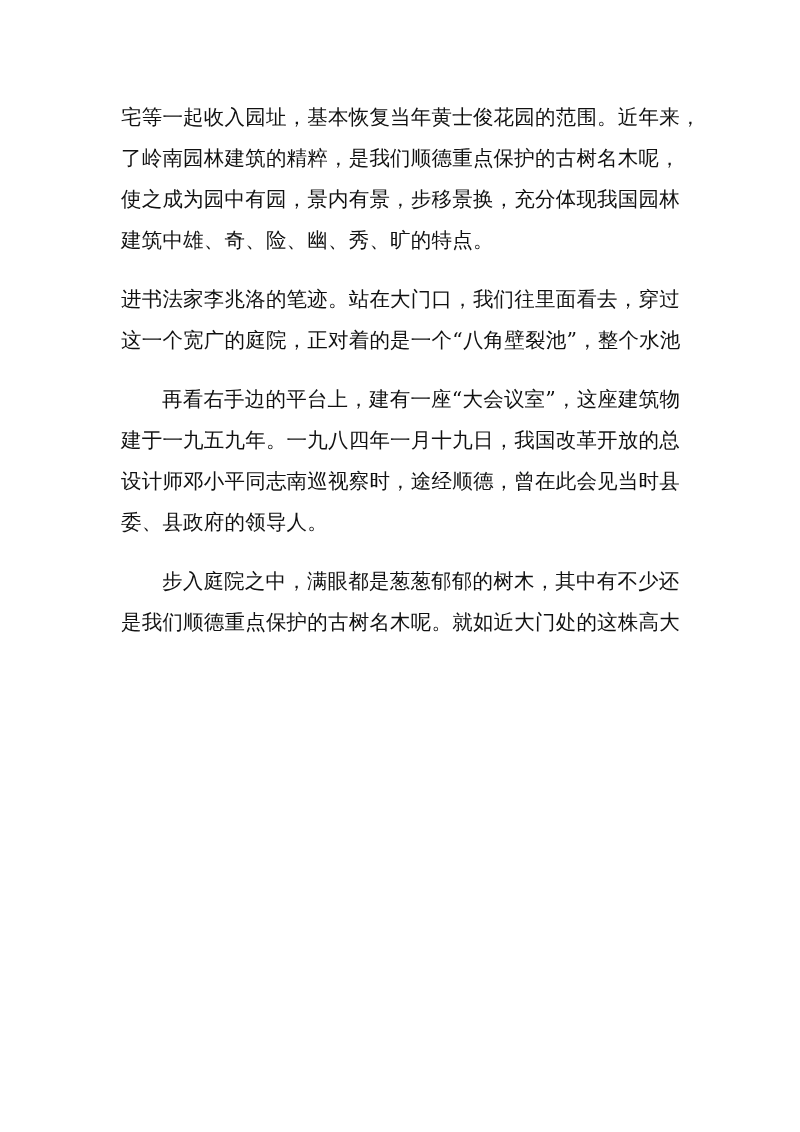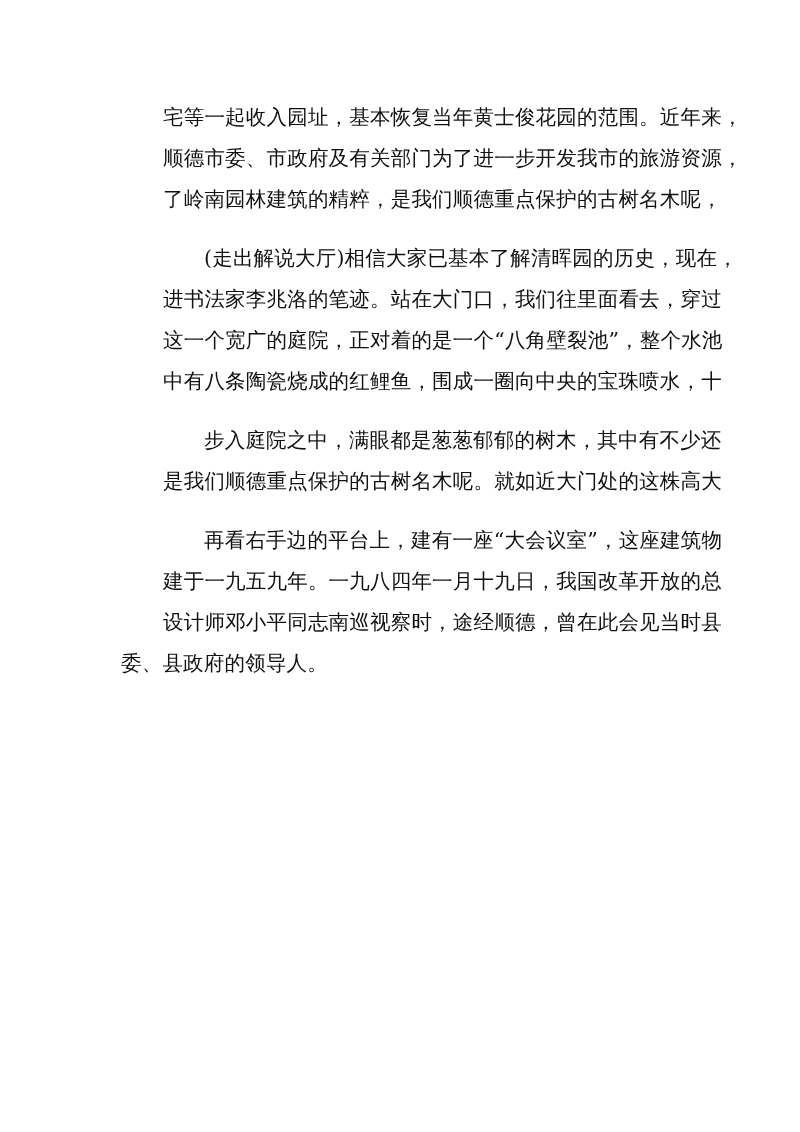--- a/index.html
+++ b/index.html
@@ -32,49 +32,47 @@
       white-space: nowrap;
       letter-spacing: 0.2px;
     }
     .line.indent {
       padding-left: 41px;
     }
     .line.justify {
       text-align: justify;
       text-align-last: justify;
       width: 556px;
-      margin-left: 42px;
     }
     .line.justify.indent {
       width: 515px;
     }
   </style>
 </head>
 <body>
 
 <div class="page">
 
   <p class="para">
     <span class="line justify">宅等一起收入园址，基本恢复当年黄士俊花园的范围。近年来，</span>
-    <span class="line justify">顺德市委、市政府及有关部门为了进一步开发我市的旅游资源，</span>
     <span class="line justify">了岭南园林建筑的精粹，是我们顺德重点保护的古树名木呢，</span>
+    <span class="line justify">使之成为园中有园，景内有景，步移景换，充分体现我国园林</span>
+    <span class="line">建筑中雄、奇、险、幽、秀、旷的特点。</span>
   </p>
 
   <p class="para">
-    <span class="line justify indent">(走出解说大厅)相信大家已基本了解清晖园的历史，现在，</span>
     <span class="line justify">进书法家李兆洛的笔迹。站在大门口，我们往里面看去，穿过</span>
     <span class="line justify">这一个宽广的庭院，正对着的是一个“八角壁裂池”，整个水池</span>
-    <span class="line justify">中有八条陶瓷烧成的红鲤鱼，围成一圈向中央的宝珠喷水，十</span>
-  </p>
-
-  <p class="para">
-    <span class="line justify indent">步入庭院之中，满眼都是葱葱郁郁的树木，其中有不少还</span>
-    <span class="line justify">是我们顺德重点保护的古树名木呢。就如近大门处的这株高大</span>
   </p>
 
   <p class="para">
     <span class="line justify indent">再看右手边的平台上，建有一座“大会议室”，这座建筑物</span>
     <span class="line justify">建于一九五九年。一九八四年一月十九日，我国改革开放的总</span>
     <span class="line justify">设计师邓小平同志南巡视察时，途经顺德，曾在此会见当时县</span>
     <span class="line">委、县政府的领导人。</span>
   </p>
 
+  <p class="para">
+    <span class="line justify indent">步入庭院之中，满眼都是葱葱郁郁的树木，其中有不少还</span>
+    <span class="line justify">是我们顺德重点保护的古树名木呢。就如近大门处的这株高大</span>
+  </p>
+
 </div>
 
 </body></html>

